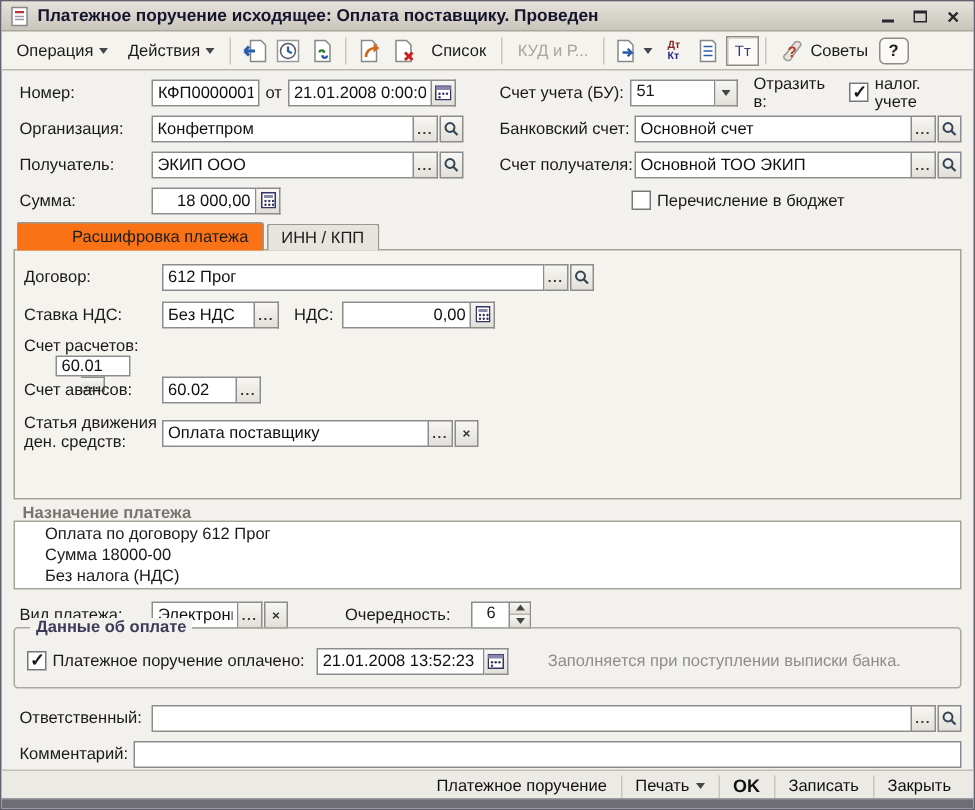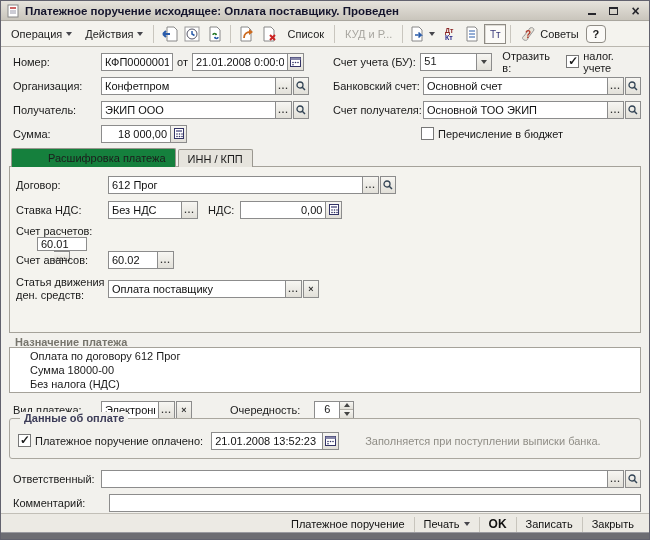--- a/index.html
+++ b/index.html
@@ -67,21 +67,21 @@
   .spin span + span { border-top:1px solid #b5b2aa; }
   .tri-up { width:0;height:0;border-left:3px solid transparent;border-right:3px solid transparent;
             border-bottom:4px solid #444; }
   .tri-dn { width:0;height:0;border-left:3px solid transparent;border-right:3px solid transparent;
             border-top:4px solid #444; }
   
   .tabs { position:absolute; left:10px; top:147px; height:19px; display:flex; z-index:2; }
   .tab { height:18px; margin-top:1px; padding:0 9px; display:flex; align-items:center;
          border:1px solid #9a978f; border-bottom:none; border-radius:2px 2px 0 0;
          background:#e6e4dd; margin-right:2px; color:#1c1c1c; }
-  .tab.active { height:19px; margin-top:0; background:#15803d;padding-left:36px; }
+  .tab.active { height:19px; margin-top:0; background:#f97316;padding-left:36px; }
   .panel { position:absolute; left:8px; right:8px; top:165px; height:167px;
            border:1px solid #a5a29a; background:#f4f3ee; z-index:1; }
   .prow { position:absolute; display:flex; align-items:center; height:19px; left:6px; }
   
   .section-lbl { position:absolute; font-weight:bold; color:#77756d; }
   .nazn { position:absolute; left:8px; right:8px; top:346px; height:46px;
           border:1px solid #a5a29a; background:#fff; padding:1px 20px;
           white-space:pre-line; line-height:14px; }
   .group { position:absolute; left:8px; right:8px; top:417px; height:41px;
            border:1px solid #aaa79f; border-radius:3px; }
@@ -322,21 +322,21 @@
       <span class="sbtn dots">...</span>
       <span class="sbtn detached">
         <svg width="10" height="10" viewBox="0 0 10 10">
           <circle cx="4" cy="4" r="3" fill="none" stroke="#345" stroke-width="1.3"></circle>
           <line x1="6.3" y1="6.3" x2="9" y2="9" stroke="#345" stroke-width="1.5"></line>
         </svg>
       </span>
     </div>
     <div class="prow" style="top:33px;">
       <span class="lbl" style="width:92px">Ставка НДС:</span>
-      <input class="txt" style="width: 74px;" value="Без НДС">
+      <input class="txt" style="width: 62px;" value="Без НДС">
       <span class="sbtn dots">...</span>
       <span class="lbl" style="margin:0 6px 0 10px">НДС:</span>
       <input class="txt num" style="width: 86px;" value="0,00">
       <span class="sbtn">
         <svg width="10" height="11" viewBox="0 0 10 11">
           <rect x="0.5" y="0.5" width="9" height="10" fill="#fff" stroke="#336"></rect>
           <rect x="2" y="2" width="6" height="2" fill="#88a"></rect>
           <circle cx="3" cy="6" r="0.8" fill="#336"></circle>
             <circle cx="5.5" cy="6" r="0.8" fill="#336"></circle>
           <circle cx="8" cy="6" r="0.8" fill="#336"></circle>
@@ -416,21 +416,21 @@
     <span class="sbtn dots">...</span>
     <span class="sbtn detached">
       <svg width="10" height="10" viewBox="0 0 10 10">
         <circle cx="4" cy="4" r="3" fill="none" stroke="#345" stroke-width="1.3"></circle>
         <line x1="6.3" y1="6.3" x2="9" y2="9" stroke="#345" stroke-width="1.5"></line>
       </svg>
     </span>
   </div>
 
   <div class="row" style="left:12px; top:492px; width:628px;">
-    <span class="lbl" style="width:96px">Комментарий:</span>
+    <span class="lbl" style="width:76px">Комментарий:</span>
     <input class="txt" style="flex: 1 1 0%;" value="">
   </div>
 
   <div class="footer">
     <span class="fbtn">Платежное поручение</span>
     <span class="fsep"></span>
     <span class="fbtn">
       <span>Печать</span>
       <span class="caret"></span>
     </span>

